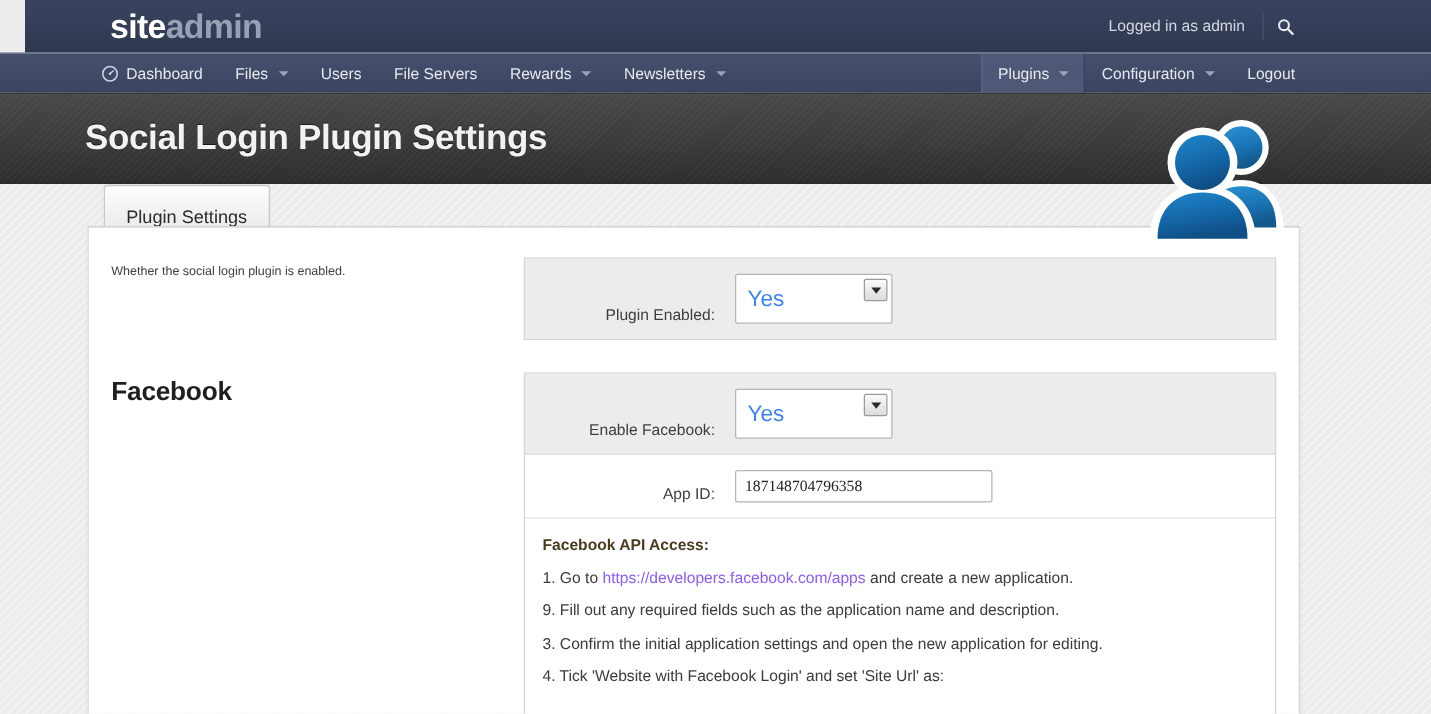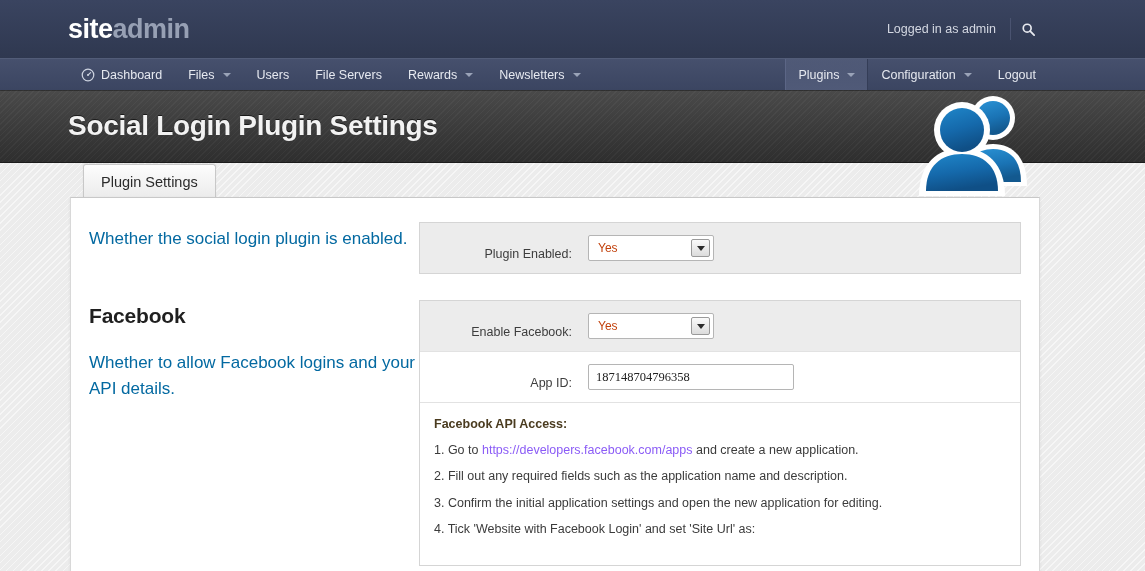--- a/index.html
+++ b/index.html
@@ -27,26 +27,27 @@
       rgba(255,255,255,0.55) 0px,
       rgba(255,255,255,0.55) 1px,
       rgba(0,0,0,0) 1px,
       rgba(0,0,0,0) 5px);
     z-index: 0;
   }
 
   
   .topbar {
     position: relative;
-    height: 58px;
+    height: 42px;
     background: #343e58;
     background: linear-gradient(#3a4460, #2f3850);
     display: flex;
     align-items: center;
     z-index: 5;
+    margin-left: 20px;
   }
   .brand {
     margin-left: 68px;
     font-size: 27px;
     font-weight: bold;
     letter-spacing: -0.5px;
     line-height: 1;
   }
   .brand .b1 { color: #ffffff; }
   .brand .b2 { color: #97a0b4; }
@@ -168,21 +169,21 @@
     height: 34px;
     margin-left: 83px;
     display: flex;
     align-items: flex-end;
     padding-top: 10px;
   }
   .tab {
     height: 34px;
     padding: 0 17px;
     display: flex;
-    align-items: center;
+    align-items: flex-end;
     font-size: 14.5px;
     color: #2b2b2b;
     background: linear-gradient(#fdfdfd, #ebebeb);
     border: 1px solid #c8c8c8;
     border-bottom: none;
     border-radius: 3px 3px 0 0;
     position: relative;
     top: 1px;
     box-shadow: 0 -1px 2px rgba(0,0,0,0.05);
   }
@@ -211,22 +212,22 @@
     padding-top: 4px;
   }
   .section-title {
     font-size: 21px;
     font-weight: bold;
     color: #1f1f1f;
     letter-spacing: -0.2px;
     margin-bottom: 22px;
   }
   .section-desc {
-    font-size: 17px;
-    color: #0369a1;
+    font-size: 10px;
+    color: #404040;
     line-height: 1.5;
   }
 
   .fieldbox {
     flex: 1;
     border: 1px solid #d5d5d5;
     background: #ffffff;
   }
   .fieldrow {
     display: flex;
@@ -244,29 +245,29 @@
     flex: 0 0 140px;
     text-align: right;
     padding-right: 16px;
     font-size: 12.5px;
     color: #3d3d3d;
   }
 
   .select-wrap {
     position: relative;
     width: 126px;
-    height: 26px;
+    height: 40px;
     background: #ffffff;
     border: 1px solid #b5b5b5;
     border-radius: 2px;
     display: flex;
     align-items: center;
     padding-left: 9px;
-    font-size: 12px;
-    color: #c2410c;
+    font-size: 18px;
+    color: #3b82f6;
   }
   .select-arrow {
     position: absolute;
     right: 3px; top: 3px;
     width: 19px; height: 18px;
     background: linear-gradient(#fafafa, #dcdcdc);
     border: 1px solid #9a9a9a;
     border-radius: 2px;
     display: flex;
     align-items: center;
@@ -446,21 +447,20 @@
                 <i></i>
               </span>
           </div>
         </div>
       </div>
     </div>
 
     <div class="section">
       <div class="section-info">
         <div class="section-title">Facebook</div>
-        <div class="section-desc">Whether to allow Facebook logins and your API details.</div>
       </div>
       <div class="fieldbox">
 
         <div class="fieldrow shaded">
           <div class="field-label">Enable Facebook:</div>
           <div class="select-wrap">
             <span>Yes</span>
             <span class="select-arrow">
                 <i></i>
               </span>
@@ -473,21 +473,21 @@
         </div>
 
 
         <div class="helpblock">
           <div class="help-title">Facebook API Access:</div>
 
           <div class="help-step">
             <span>1. Go to </span><a href="#">https://developers.facebook.com/apps</a><span> and create a new application.</span>
           </div>
 
-          <div class="help-step">2. Fill out any required fields such as the application name and description.</div>
+          <div class="help-step">9. Fill out any required fields such as the application name and description.</div>
           <div class="help-step">3. Confirm the initial application settings and open the new application for editing.</div>
           <div class="help-step">4. Tick 'Website with Facebook Login' and set 'Site Url' as:</div>
 
         </div>
 
       </div>
     </div>
 
   </div>
 </div>

